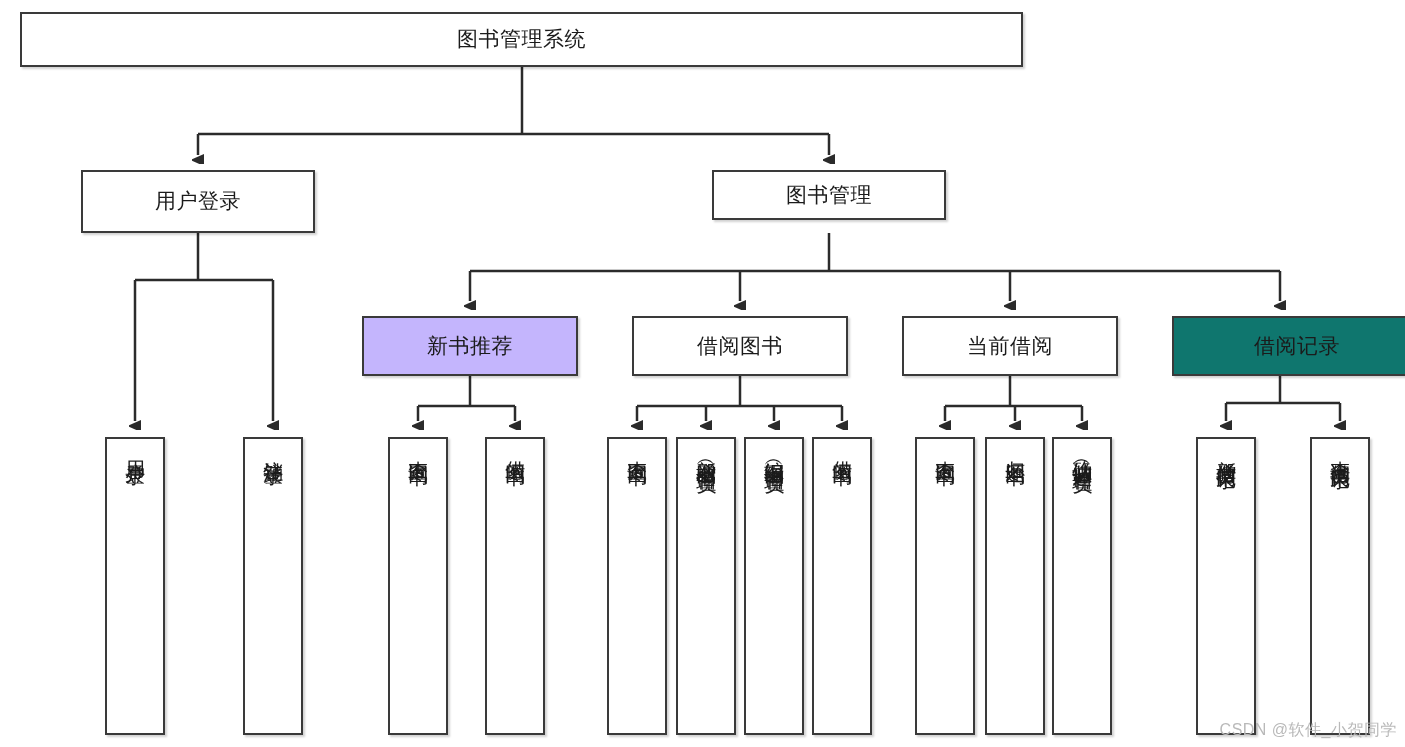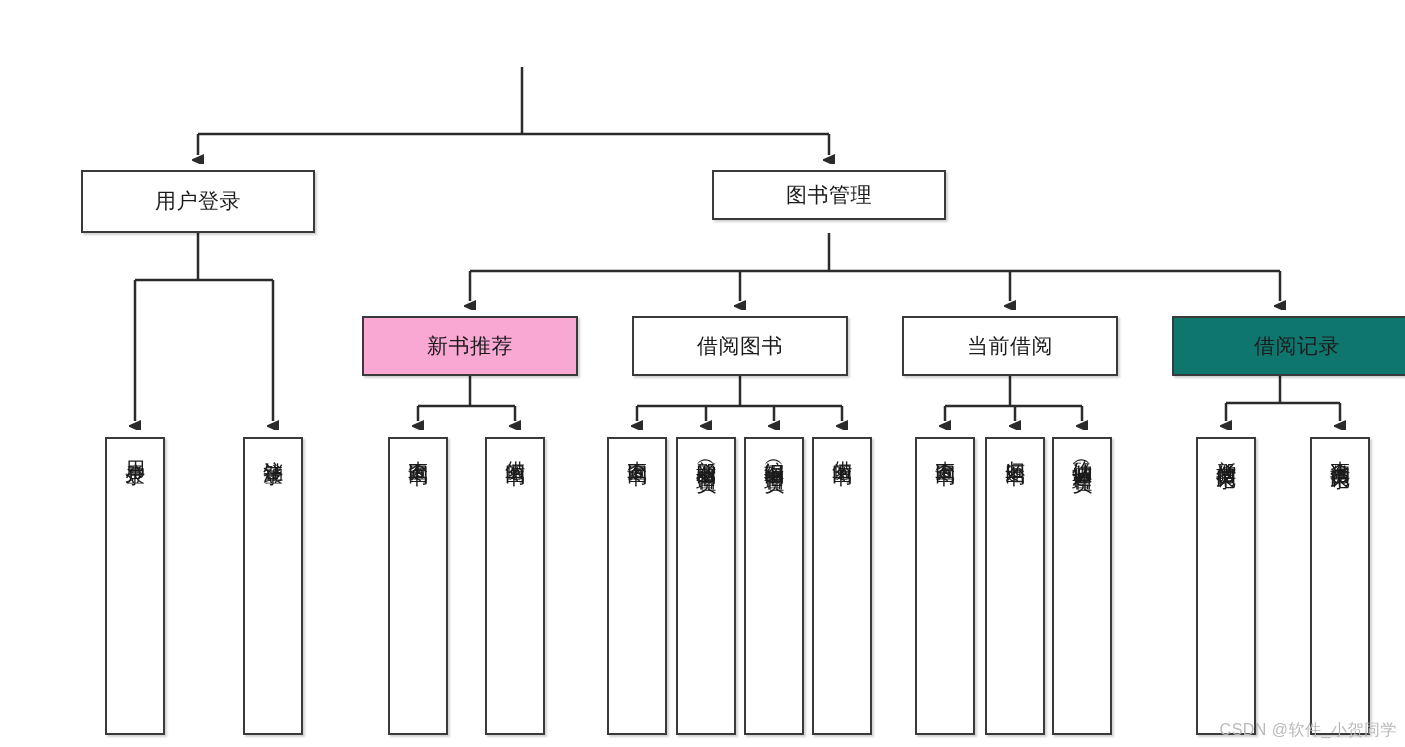--- a/index.html
+++ b/index.html
@@ -118,29 +118,32 @@
       <path d="M 1015 406 L 1015 421" marker-end="url(#arrow)"></path>
       <path d="M 1082 406 L 1082 421" marker-end="url(#arrow)"></path>
 
       <path d="M 1280 376 L 1280 403"></path>
       <path d="M 1226 403 L 1340 403"></path>
       <path d="M 1226 403 L 1226 421" marker-end="url(#arrow)"></path>
       <path d="M 1340 403 L 1340 421" marker-end="url(#arrow)"></path>
     </g>
   </svg>
 
+  <div class="node horiz" id="node-root" style="left: 20px; top: 12px; width: 1003px; height: 55px; border-color: rgb(58, 58, 58); background: rgb(255, 255, 255);">
+    <span class="label" style="color: rgb(27, 27, 27);">图书管理系统</span>
+  </div>
 
   <div class="node horiz" id="l2-0" style="left: 81px; top: 170px; width: 234px; height: 63px; border-color: rgb(58, 58, 58); background: rgb(255, 255, 255);">
     <span class="label" style="color: rgb(27, 27, 27);">用户登录</span>
   </div>
   <div class="node horiz" id="l2-1" style="left: 712px; top: 170px; width: 234px; height: 50px; border-color: rgb(58, 58, 58); background: rgb(255, 255, 255);">
     <span class="label" style="color: rgb(27, 27, 27);">图书管理</span>
   </div>
 
-  <div class="node horiz" id="l3-0" style="left: 362px; top: 316px; width: 216px; height: 60px; border-color: rgb(58, 58, 58); background: #f9a8d4;">
+  <div class="node horiz" id="l3-0" style="left: 362px; top: 316px; width: 216px; height: 60px; border-color: rgb(58, 58, 58); background: #c4b5fd;">
     <span class="label" style="color: rgb(27, 27, 27);">新书推荐</span>
   </div>
   <div class="node horiz" id="l3-1" style="left: 632px; top: 316px; width: 216px; height: 60px; border-color: rgb(58, 58, 58); background: rgb(255, 255, 255);">
     <span class="label" style="color: rgb(27, 27, 27);">借阅图书</span>
   </div>
   <div class="node horiz" id="l3-2" style="left: 902px; top: 316px; width: 216px; height: 60px; border-color: rgb(58, 58, 58); background: rgb(255, 255, 255);">
     <span class="label" style="color: rgb(27, 27, 27);">当前借阅</span>
   </div>
   <div class="node horiz" id="l3-3" style="left: 1172px; top: 316px; width: 250px; height: 60px; border-color: rgb(58, 58, 58); background: #0f766e;">
     <span class="label" style="color: rgb(27, 27, 27);">借阅记录</span>

